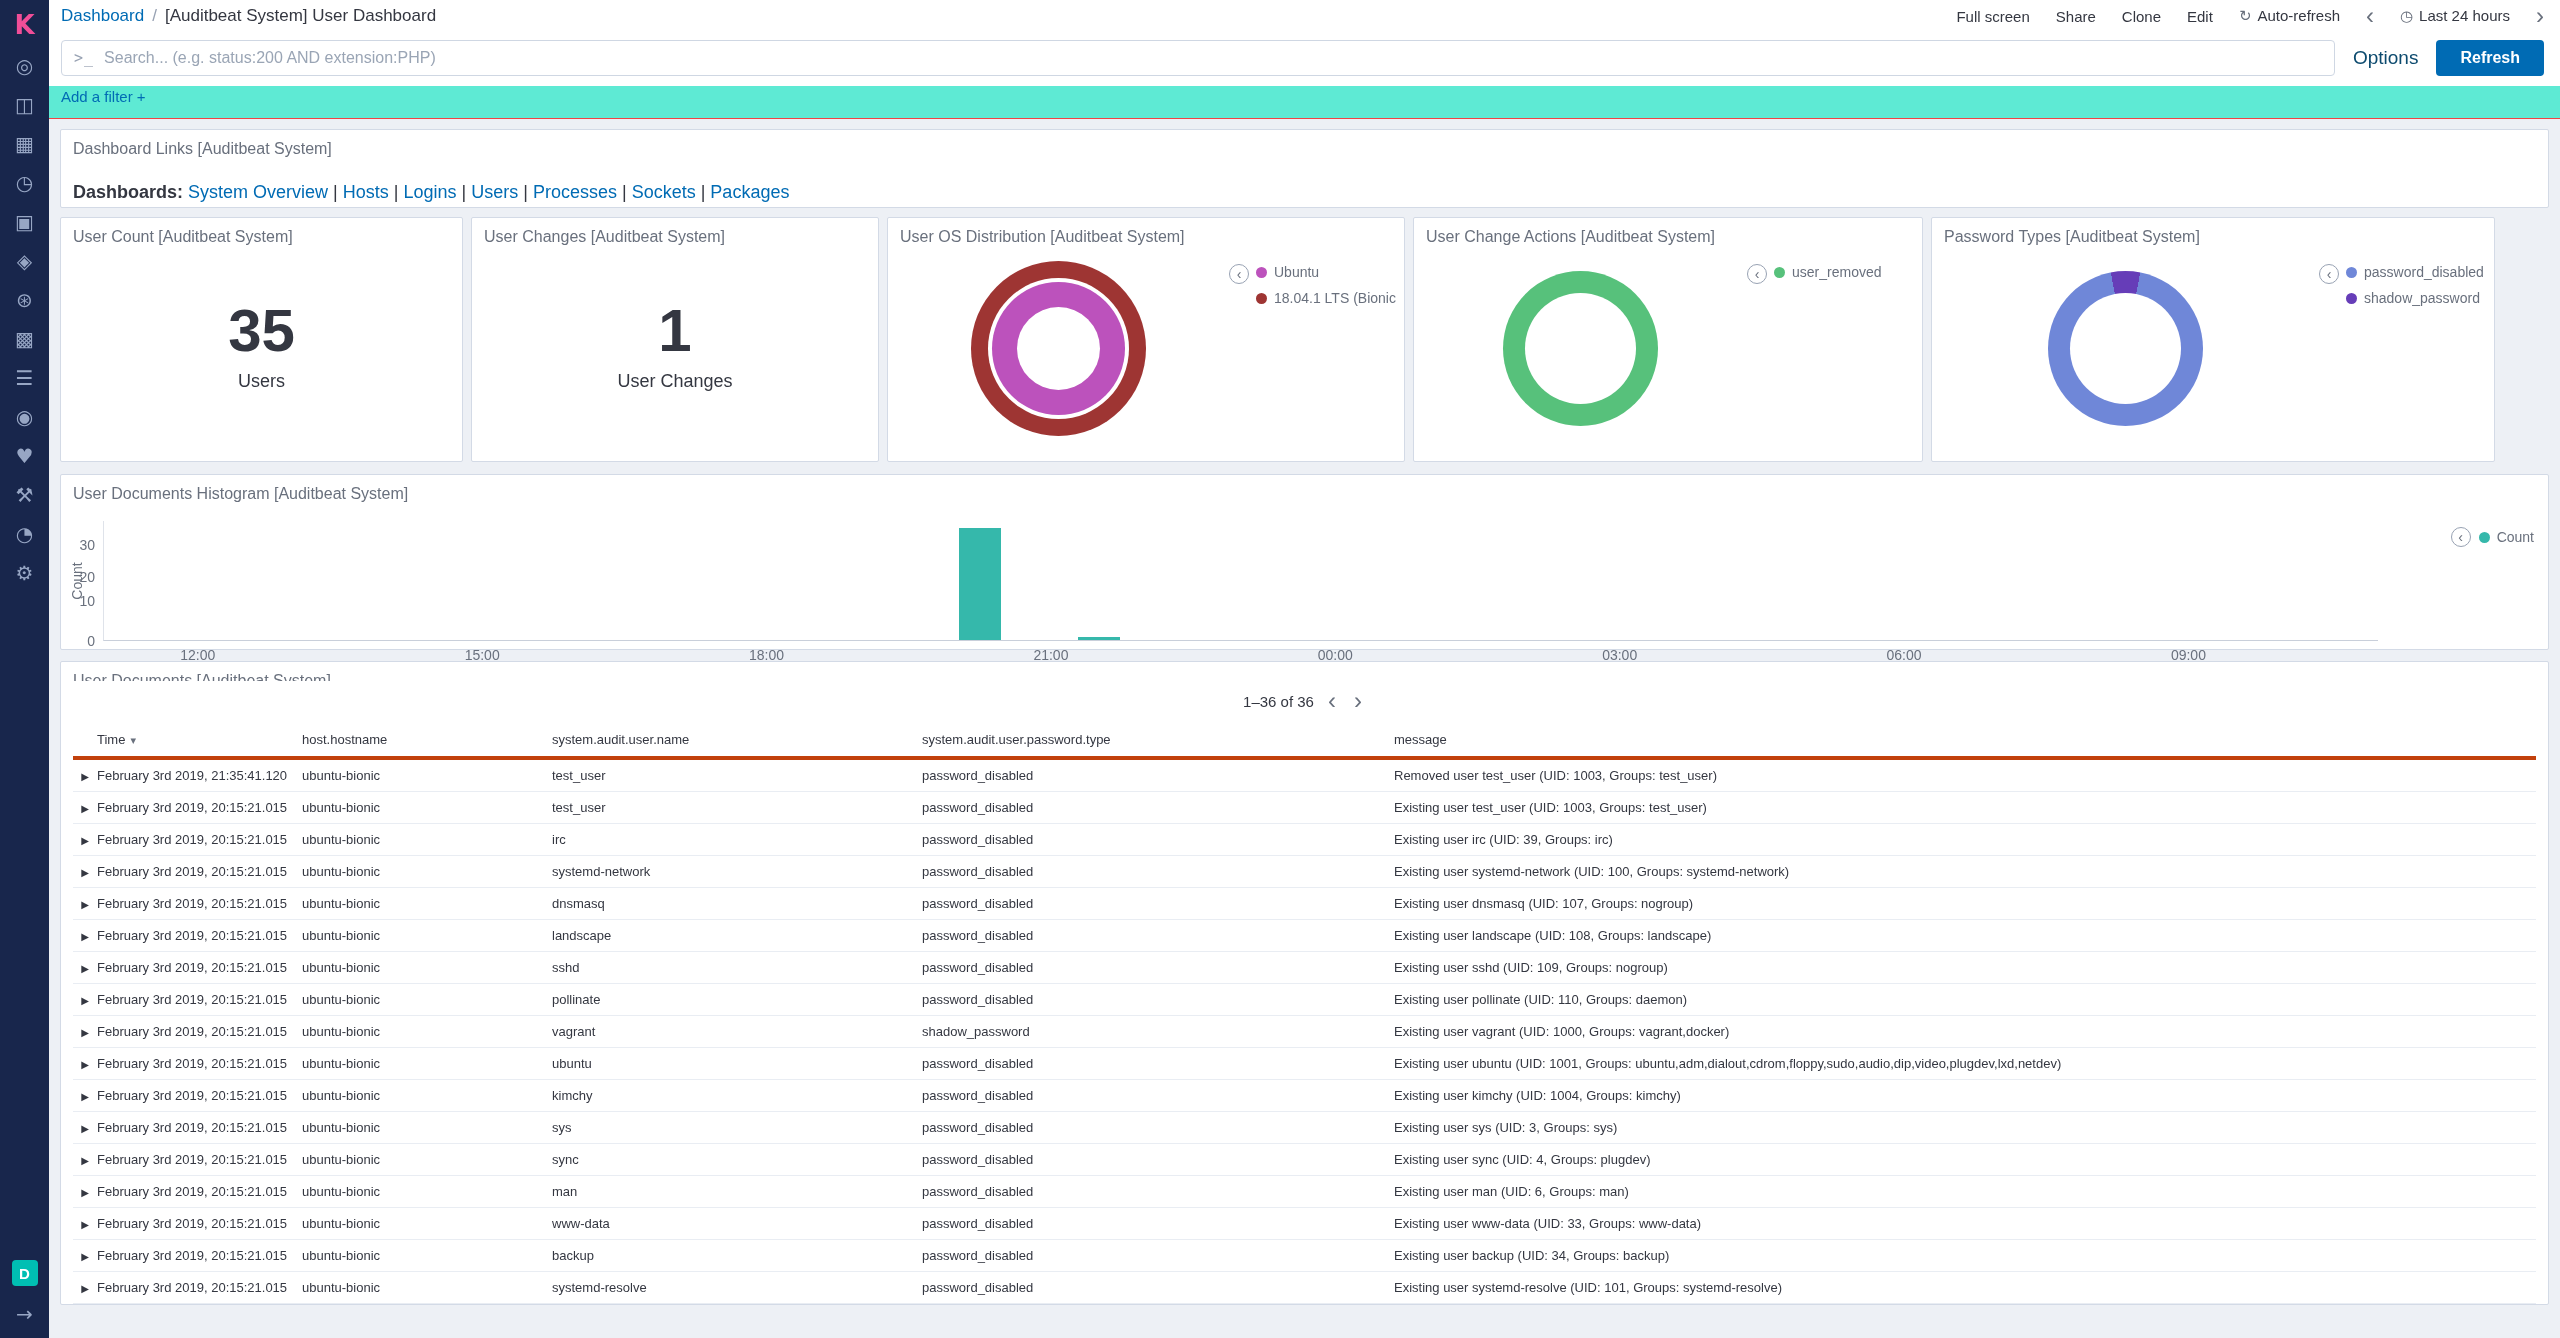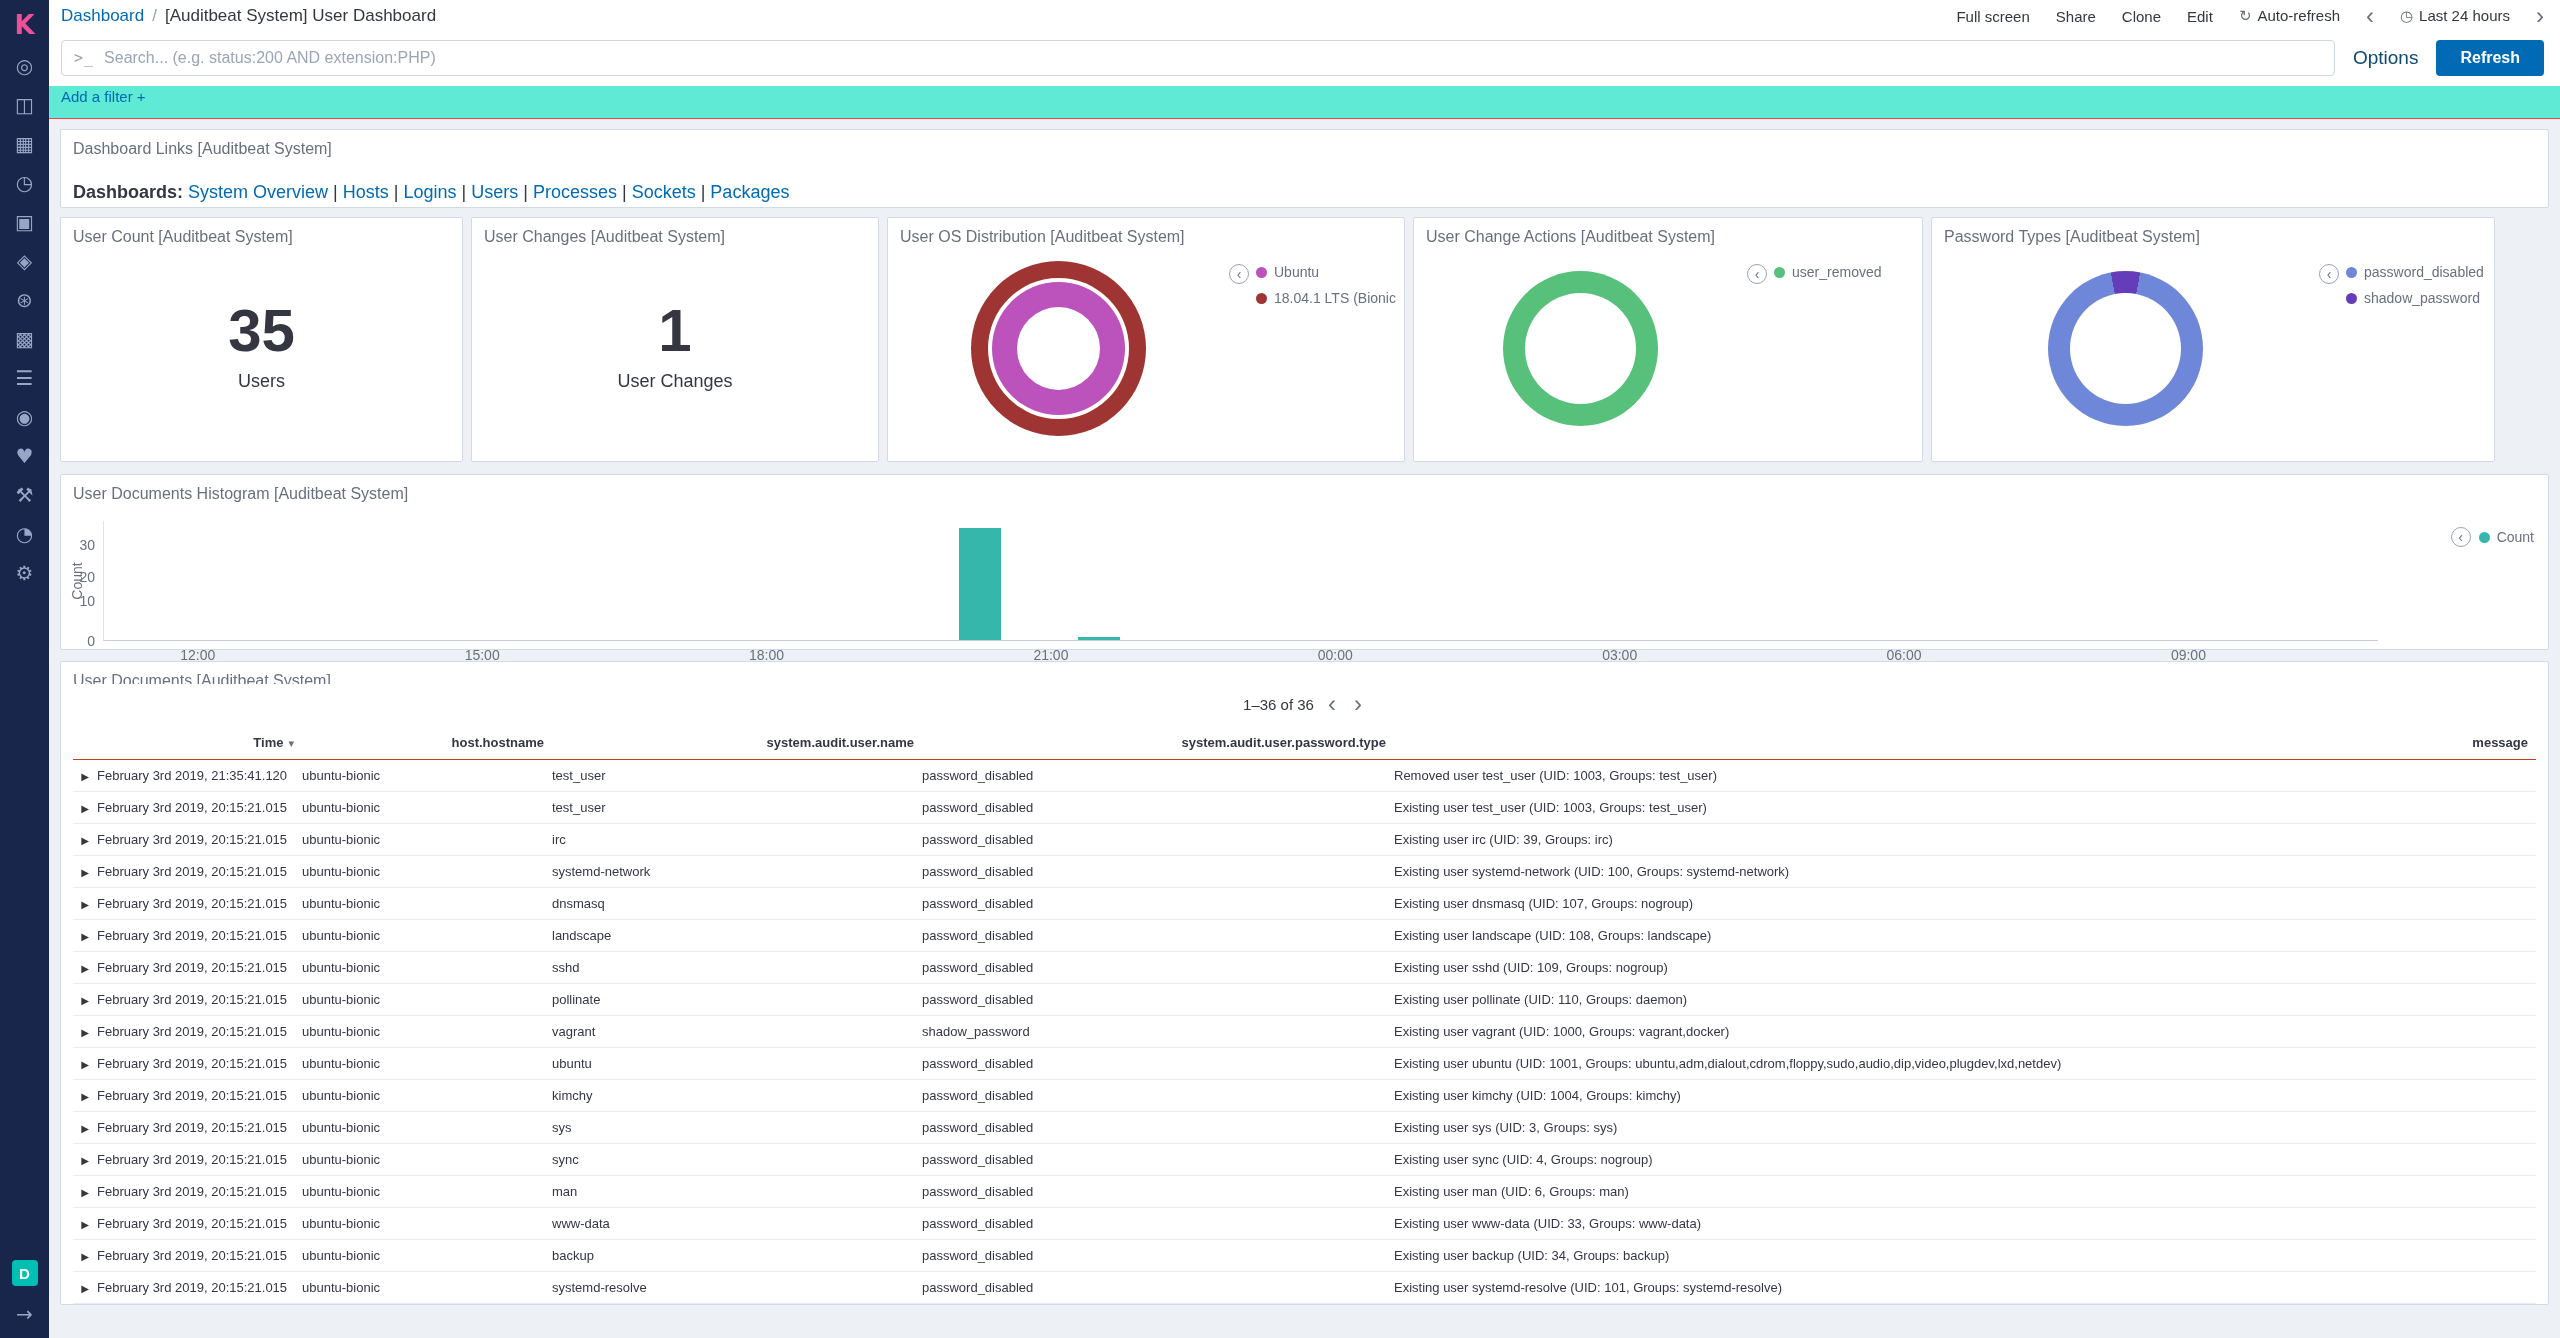--- a/index.html
+++ b/index.html
@@ -77,21 +77,21 @@
   .bar { position: absolute; bottom: 0; width: 42px; transform: translateX(-50%); cursor: pointer; }
   .hist-xticks { position: absolute; left: 42px; right: 170px; top: 172px; height: 16px; }
   .xtick { position: absolute; transform: translateX(-50%); font-size: 14px; color: #69707d; white-space: nowrap; }
   .hist-xlabel { position: absolute; left: 42px; right: 170px; top: 192px; text-align: center; font-size: 14px; color: #69707d; }
   .hist-legend { position: absolute; top: 52px; right: 14px; display: flex; align-items: center; gap: 8px; }
   
   .docs-panel { margin-top: 11px; height: 644px; display: flex; flex-direction: column; overflow: hidden; }
   .pagination { display: flex; align-items: center; justify-content: center; gap: 10px; padding: 8px 16px 4px; font-size: 15px; color: var(--text); }
   .pg-btn { font-size: 24px; line-height: 1; color: #69707d; cursor: pointer; padding: 0 4px; }
   .docs-panel table { width: calc(100% - 24px); margin: 6px 12px 0; border-collapse: collapse; table-layout: fixed; }
-  .docs-panel th { font-size: 13px; font-weight: bold; color: var(--text); text-align: right; border-bottom: 1px solid #c2410c; padding: 9px 8px 9px 0; white-space: nowrap; overflow: hidden; cursor: pointer; }
+  .docs-panel th { font-size: 13px; font-weight: normal; color: var(--text); text-align: left; border-bottom: 4px solid #c2410c; padding: 9px 8px 9px 0; white-space: nowrap; overflow: hidden; cursor: pointer; }
   .docs-panel td { font-size: 13px; color: var(--text); border-bottom: 1px solid #e9edf3; padding: 8px 8px 8px 0; white-space: nowrap; overflow: hidden; }
   .caret-cell { width: 24px; text-align: center; padding-right: 0 !important; }
   .row-caret { font-size: 10px; color: #343741; cursor: pointer; font-family: "DejaVu Sans", sans-serif; }
   .sort-caret { margin-left: 5px; color: #69707d; font-size: 11px; font-family: "DejaVu Sans", sans-serif; }
 </style>
 </head>
 <body>
 
 <aside class="sidebar">
   <div class="logo">K</div>
@@ -407,21 +407,21 @@
               <td>sys</td>
               <td>password_disabled</td>
               <td>Existing user sys (UID: 3, Groups: sys)</td>
             </tr>
             <tr>
               <td class="caret-cell"><span class="row-caret">▶</span></td>
               <td>February 3rd 2019, 20:15:21.015</td>
               <td>ubuntu-bionic</td>
               <td>sync</td>
               <td>password_disabled</td>
-              <td>Existing user sync (UID: 4, Groups: nogroup)</td>
+              <td>Existing user sync (UID: 4, Groups: plugdev)</td>
             </tr>
             <tr>
               <td class="caret-cell"><span class="row-caret">▶</span></td>
               <td>February 3rd 2019, 20:15:21.015</td>
               <td>ubuntu-bionic</td>
               <td>man</td>
               <td>password_disabled</td>
               <td>Existing user man (UID: 6, Groups: man)</td>
             </tr>
             <tr>

